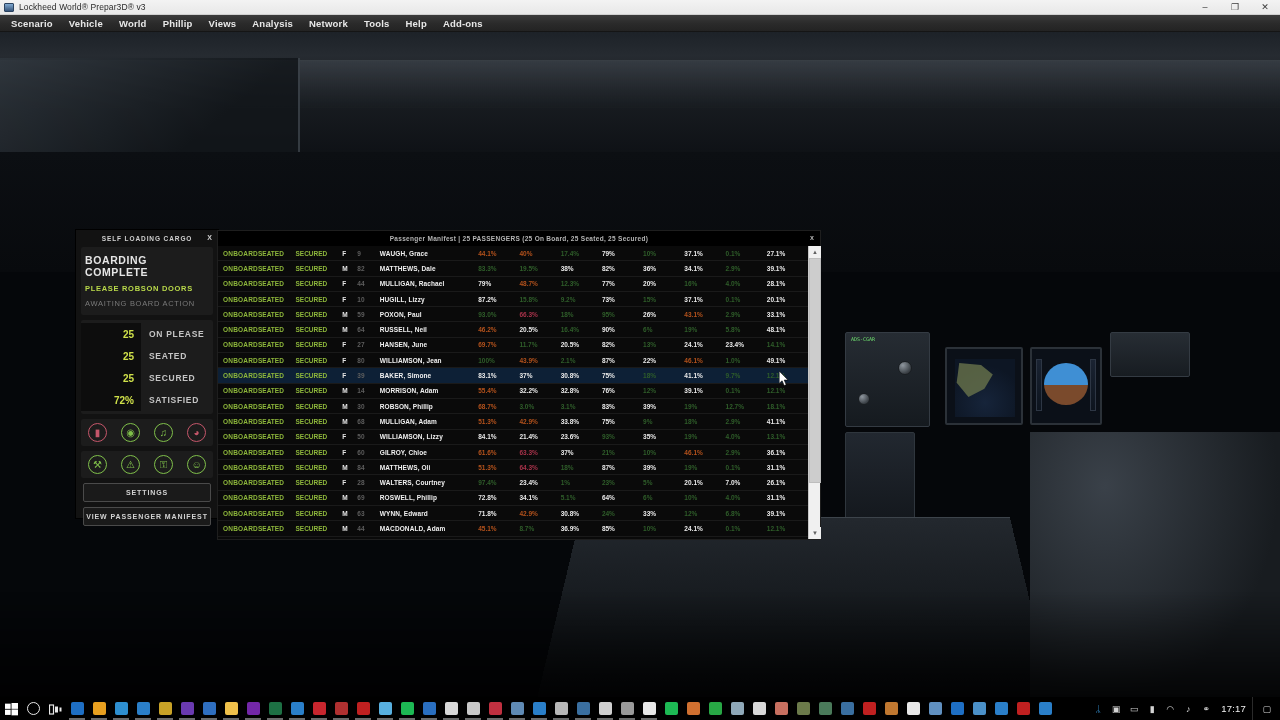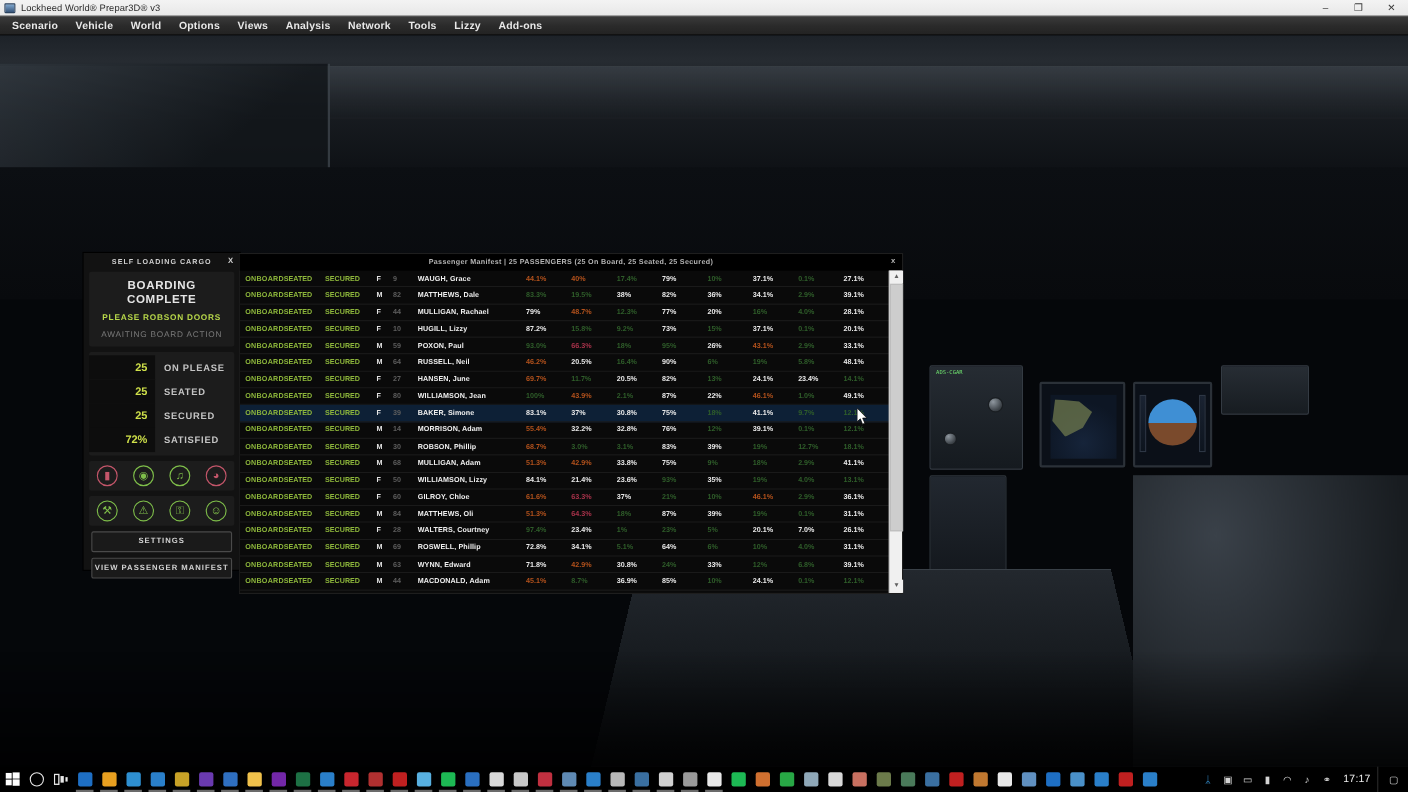--- a/index.html
+++ b/index.html
@@ -161,21 +161,21 @@
     font-size: 6.5px; font-weight: bold; color: #cfcfcf; letter-spacing: .9px;
   }
   #slc-close {
     position: absolute; right: 6px; top: 4px;
     font-size: 7px; font-weight: bold; color: #cfcfcf;
   }
   .slc-card {
     background: #1c1c1c; margin: 0 5px 5px 5px; border-radius: 2px;
     padding: 7px 4px;
   }
-  #status-card { text-align: center; }
+  #status-card { text-align: left; }
   #st-main {
     font-size: 10.5px; font-weight: bold; color: #e6e6e6;
     letter-spacing: .6px; margin-bottom: 6px;
   }
   #st-sub {
     font-size: 7.5px; font-weight: bold; color: #b9d94a;
     letter-spacing: .7px; margin-bottom: 6px;
   }
   #st-sub2 {
     font-size: 7.5px; color: #7a7a7a; letter-spacing: .7px;
@@ -310,26 +310,26 @@
     <div class="tbbtn">–</div>
     <div class="tbbtn">❐</div>
     <div class="tbbtn">✕</div>
   </div>
 </div>
 
 <div id="menubar">
     <div class="menu-item">Scenario</div>
     <div class="menu-item">Vehicle</div>
     <div class="menu-item">World</div>
-    <div class="menu-item">Options</div>
+    <div class="menu-item">Phillip</div>
     <div class="menu-item">Views</div>
     <div class="menu-item">Analysis</div>
     <div class="menu-item">Network</div>
     <div class="menu-item">Tools</div>
-    <div class="menu-item">Lizzy</div>
+    <div class="menu-item">Help</div>
     <div class="menu-item">Add-ons</div>
   </div>
 
 <div id="sim">
   <div id="ceiling"></div>
   <div id="window-left"></div>
   <div id="glare"></div>
 
 
   <div id="sidepanel">

